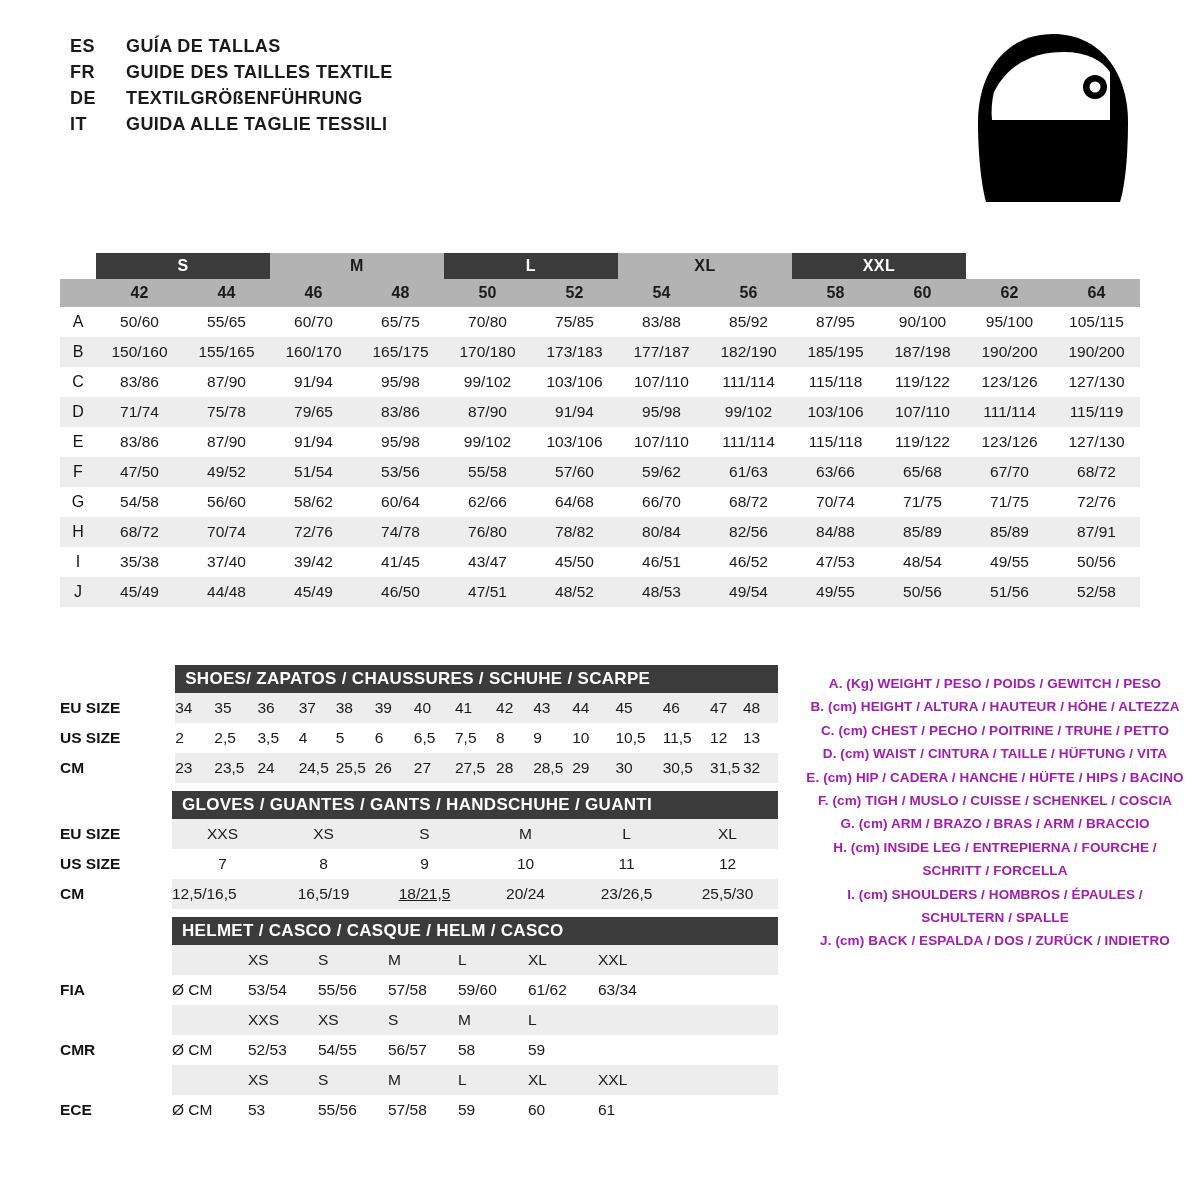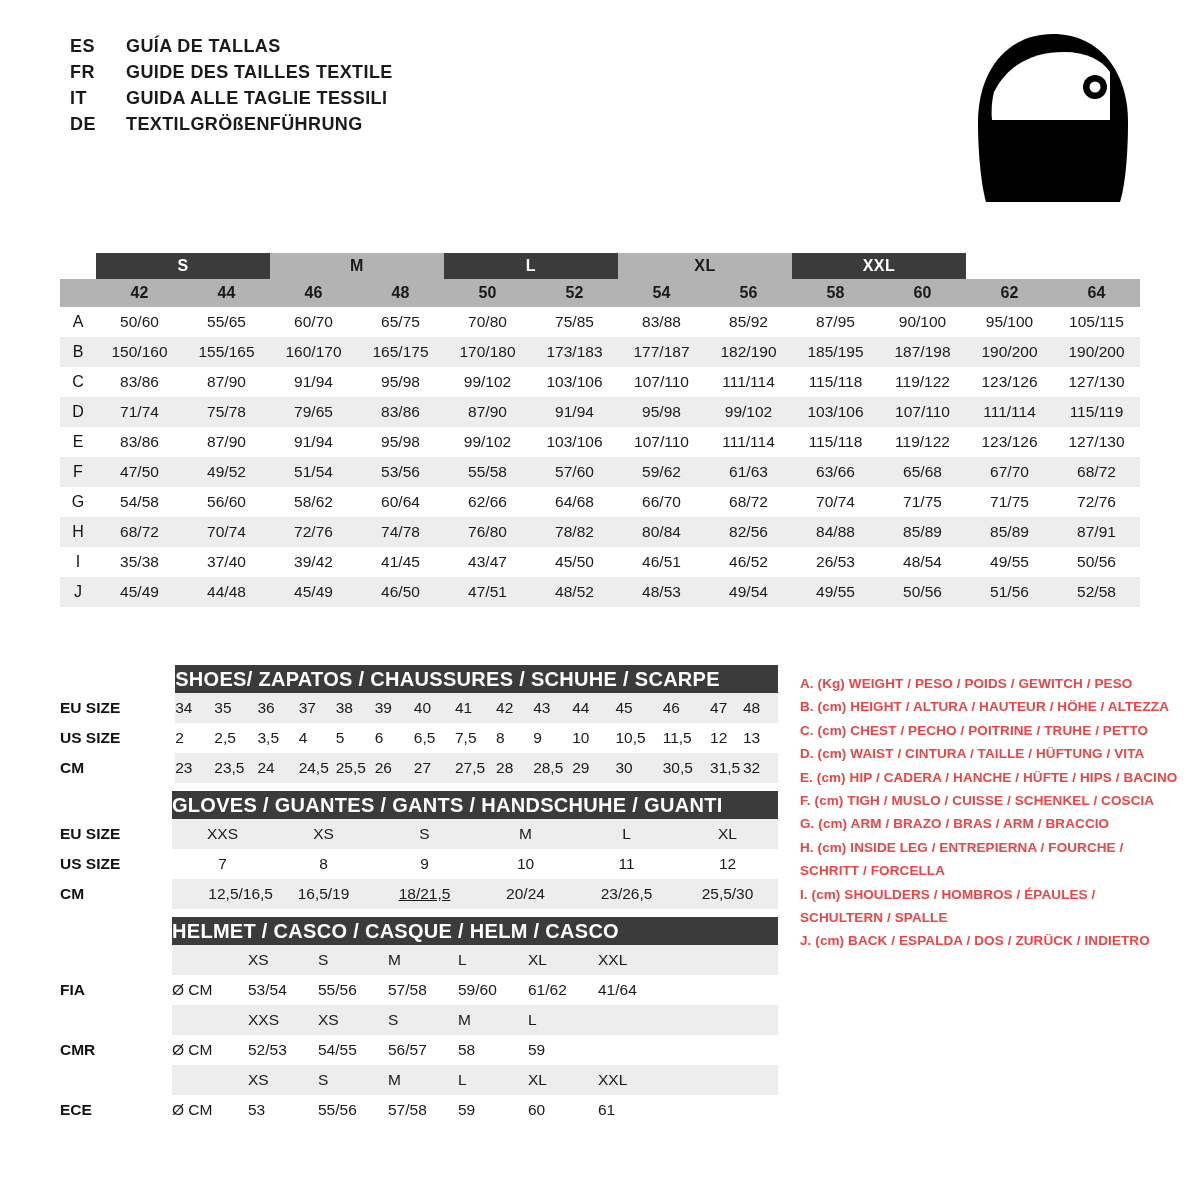--- a/index.html
+++ b/index.html
@@ -97,21 +97,22 @@
   }
   .sub-table td {
     padding: 0;
     height: 30px;
     white-space: nowrap;
   }
   .sub-title td {
     background: #3b3b3b;
     color: #fff;
     font-weight: bold;
-    font-size: 20px;
+    font-size: 17px;
+    padding-left: 10px;
     letter-spacing: .3px;
     height: 28px;
   }
   .lbl {
     width: 112px;
     font-weight: bold;
     font-size: 15.5px;
     padding-left: 8px;
     background: #ffffff;
     color: #111;
@@ -121,44 +122,45 @@
 
   
   .legend {
     position: absolute;
     left: 800px;
     top: 672px;
     width: 390px;
     font-size: 13.5px;
     font-weight: bold;
     line-height: 23.4px;
-    color: #ef4444;
+    color: #a21caf;
     letter-spacing: .1px;
+    text-align: center;
   }
   .legend div { white-space: nowrap; }
 </style>
 </head>
 <body>
 
 <div class="header">
   <div class="header-row">
     <span class="header-lang">ES</span>
     <span class="header-title">GUÍA DE TALLAS</span>
   </div>
   <div class="header-row">
     <span class="header-lang">FR</span>
     <span class="header-title">GUIDE DES TAILLES TEXTILE</span>
   </div>
   <div class="header-row">
+    <span class="header-lang">DE</span>
+    <span class="header-title">TEXTILGRÖßENFÜHRUNG</span>
+  </div>
+  <div class="header-row">
     <span class="header-lang">IT</span>
     <span class="header-title">GUIDA ALLE TAGLIE TESSILI</span>
-  </div>
-  <div class="header-row">
-    <span class="header-lang">DE</span>
-    <span class="header-title">TEXTILGRÖßENFÜHRUNG</span>
   </div>
 </div>
 
 <div class="helmet">
   <svg viewBox="0 0 170 180" width="170" height="180" aria-hidden="true">
     <path d="M85 4 C38 4 10 42 10 92 C10 128 14 158 18 172 L152 172 C157 156 160 126 160 92 C160 42 132 4 85 4 Z" fill="#000000"></path>
     <path d="M26 62 C40 34 66 22 96 22 C118 22 134 30 142 42 L142 90 L24 90 C23 80 24 70 26 62 Z" fill="#ffffff"></path>
     <circle cx="127" cy="57" r="12" fill="#000000"></circle>
     <circle cx="127" cy="57" r="5.5" fill="#ffffff"></circle>
   </svg>
@@ -314,21 +316,21 @@
   <tr class="row-plain">
     <td class="rowlabel">I</td>
     <td>35/38</td>
     <td>37/40</td>
     <td>39/42</td>
     <td>41/45</td>
     <td>43/47</td>
     <td>45/50</td>
     <td>46/51</td>
     <td>46/52</td>
-    <td>26/53</td>
+    <td>47/53</td>
     <td>48/54</td>
     <td>49/55</td>
     <td>50/56</td>
   </tr>
   <tr class="row-alt">
     <td class="rowlabel">J</td>
     <td>45/49</td>
     <td>44/48</td>
     <td>45/49</td>
     <td>46/50</td>
@@ -455,21 +457,21 @@
       <td class="lbl">US SIZE</td>
       <td class="cellwhite" style="text-align:center;">7</td>
       <td class="cellwhite" style="text-align:center;">8</td>
       <td class="cellwhite" style="text-align:center;">9</td>
       <td class="cellwhite" style="text-align:center;">10</td>
       <td class="cellwhite" style="text-align:center;">11</td>
       <td class="cellwhite" style="text-align:center;">12</td>
     </tr>
     <tr>
       <td class="lbl">CM</td>
-      <td class="cellband" style="text-align:right;">12,5/16,5</td>
+      <td class="cellband" style="text-align:left;">12,5/16,5</td>
       <td class="cellband" style="text-align:center;">16,5/19</td>
       <td class="cellband" style="text-align:center;text-decoration:underline;">18/21,5</td>
       <td class="cellband" style="text-align:center;">20/24</td>
       <td class="cellband" style="text-align:center;">23/26,5</td>
       <td class="cellband" style="text-align:center;">25,5/30</td>
     </tr>
   </tbody>
     </table>
 
   <table class="sub-table" style="width:718px; margin-top:8px;">
@@ -500,21 +502,21 @@
       <td class="cellband">XXL</td>
     </tr>
     <tr>
       <td class="lbl">FIA</td>
       <td class="cellwhite">Ø CM</td>
       <td class="cellwhite">53/54</td>
       <td class="cellwhite">55/56</td>
       <td class="cellwhite">57/58</td>
       <td class="cellwhite">59/60</td>
       <td class="cellwhite">61/62</td>
-      <td class="cellwhite">41/64</td>
+      <td class="cellwhite">63/34</td>
     </tr>
 
     <tr>
       <td class="lbl"></td>
       <td class="cellband"></td>
       <td class="cellband">XXS</td>
       <td class="cellband">XS</td>
       <td class="cellband">S</td>
       <td class="cellband">M</td>
       <td class="cellband">L</td>

